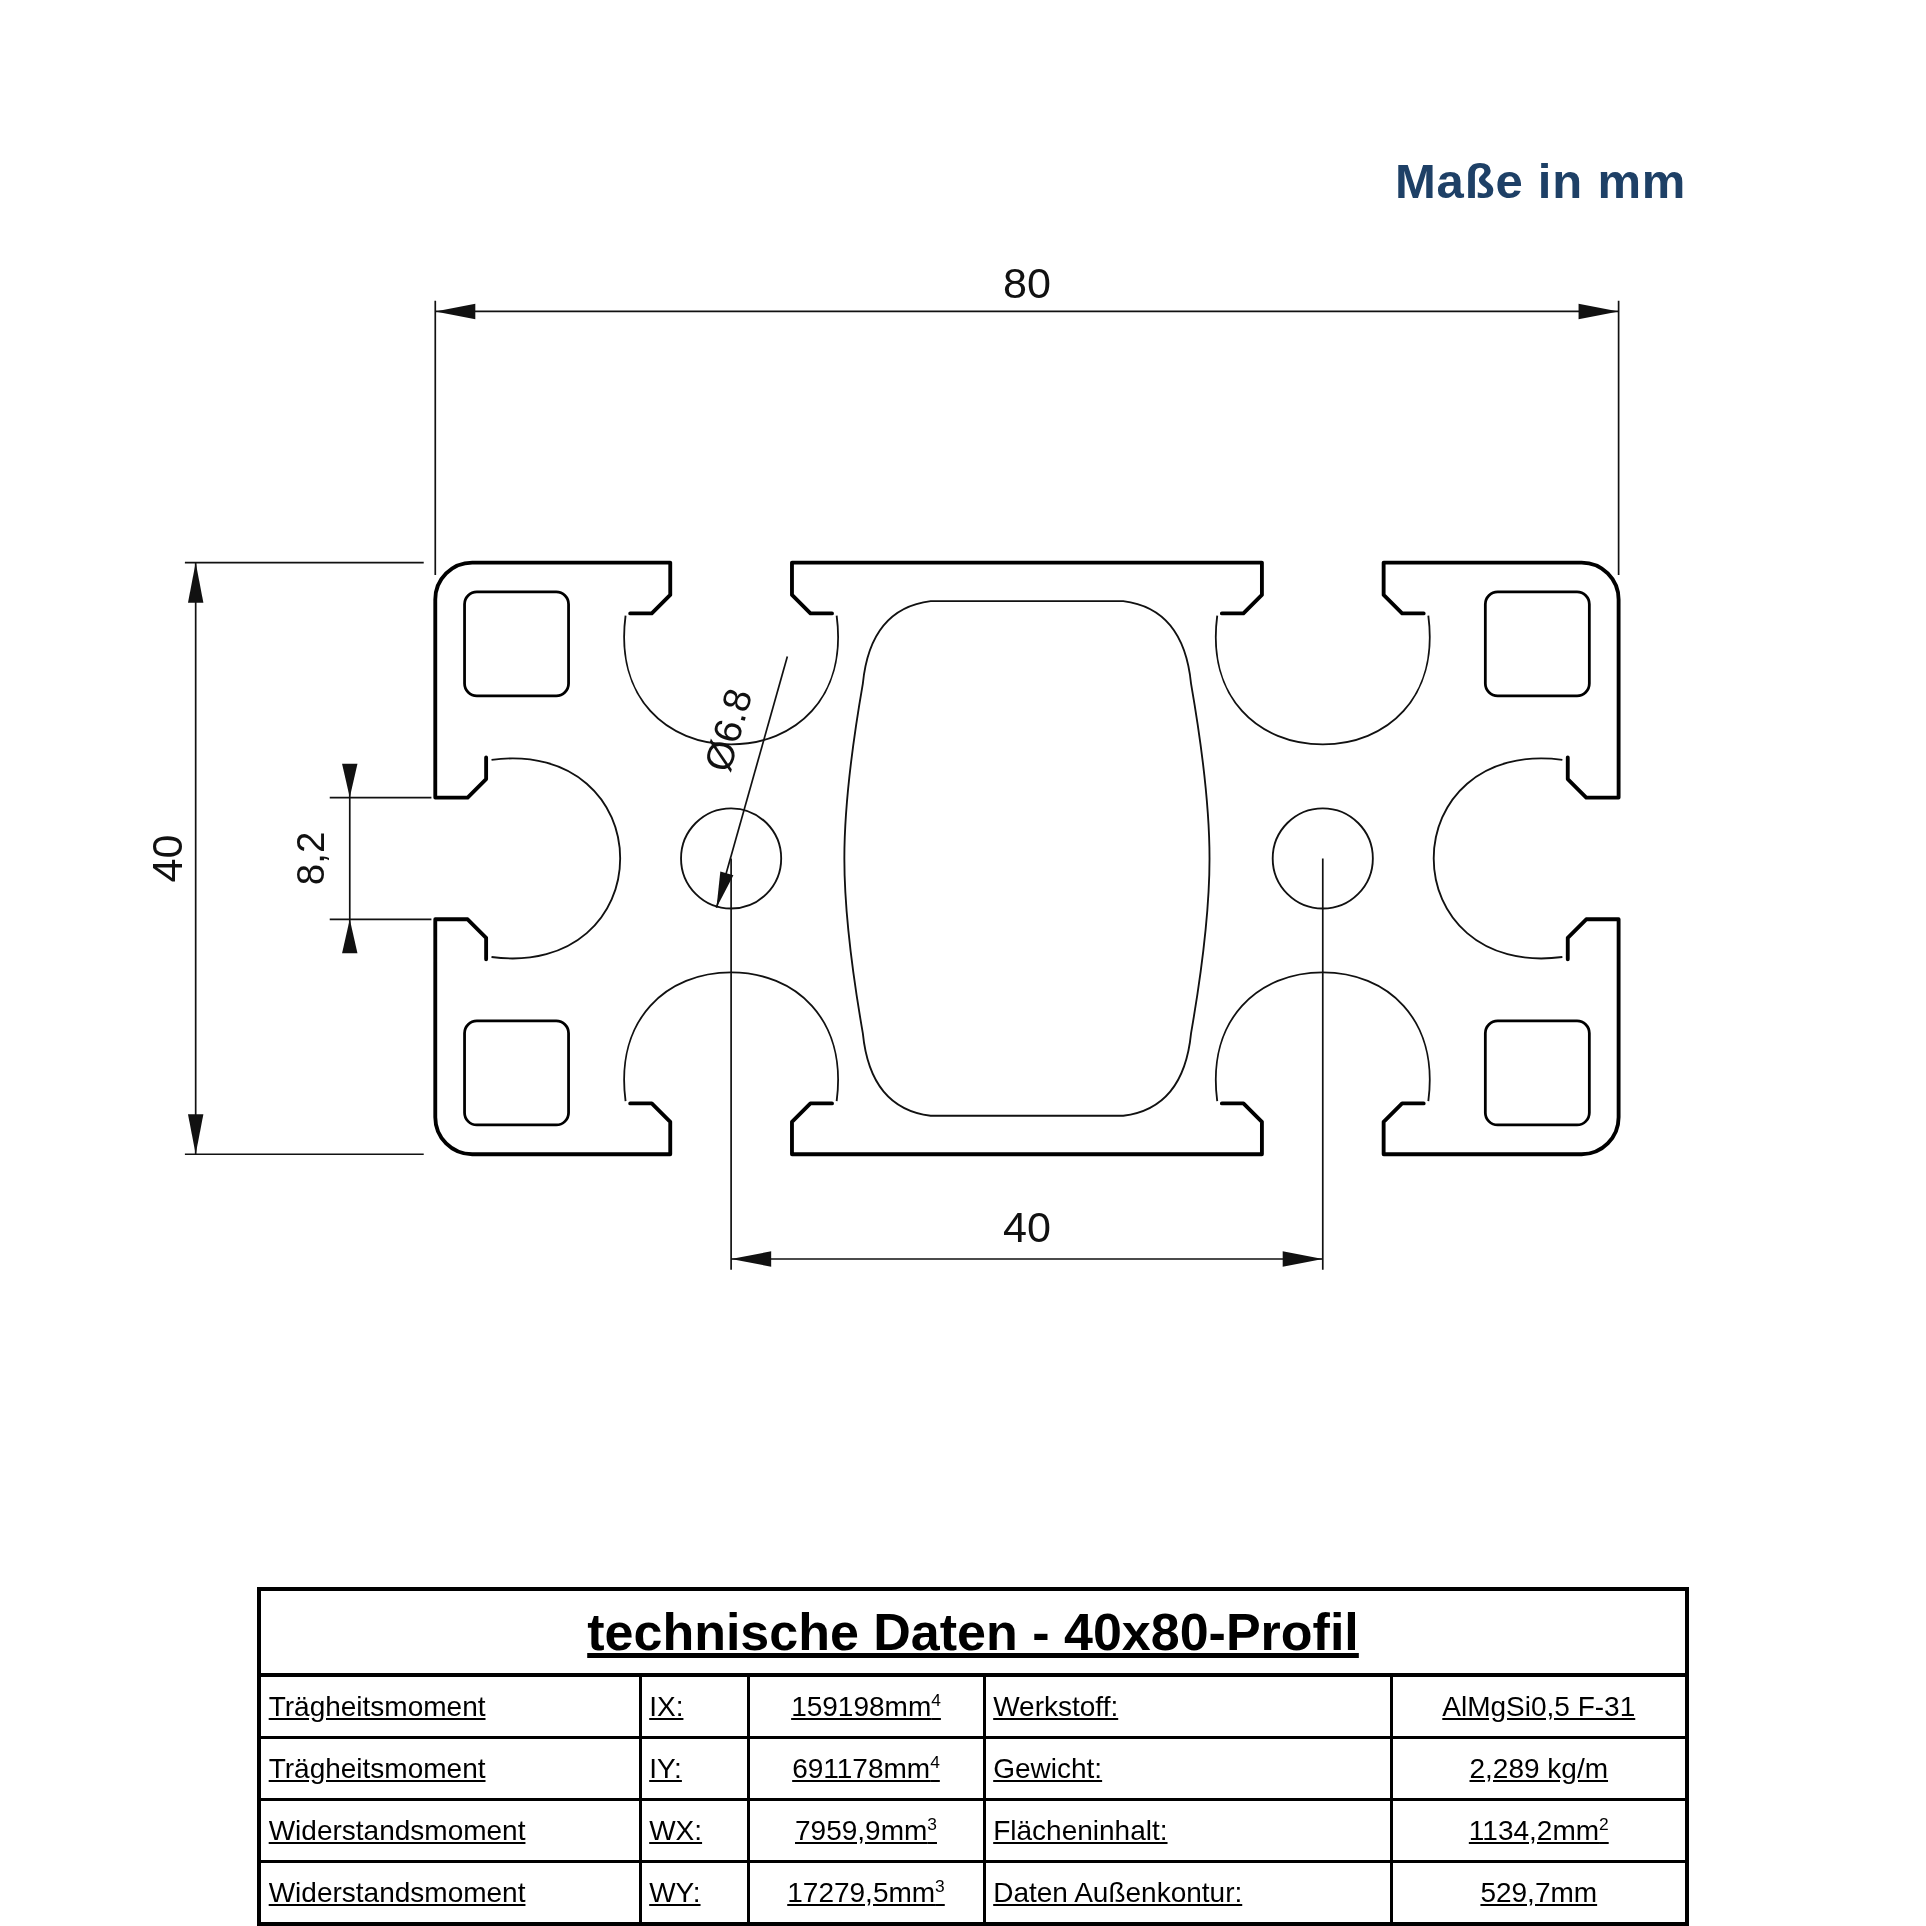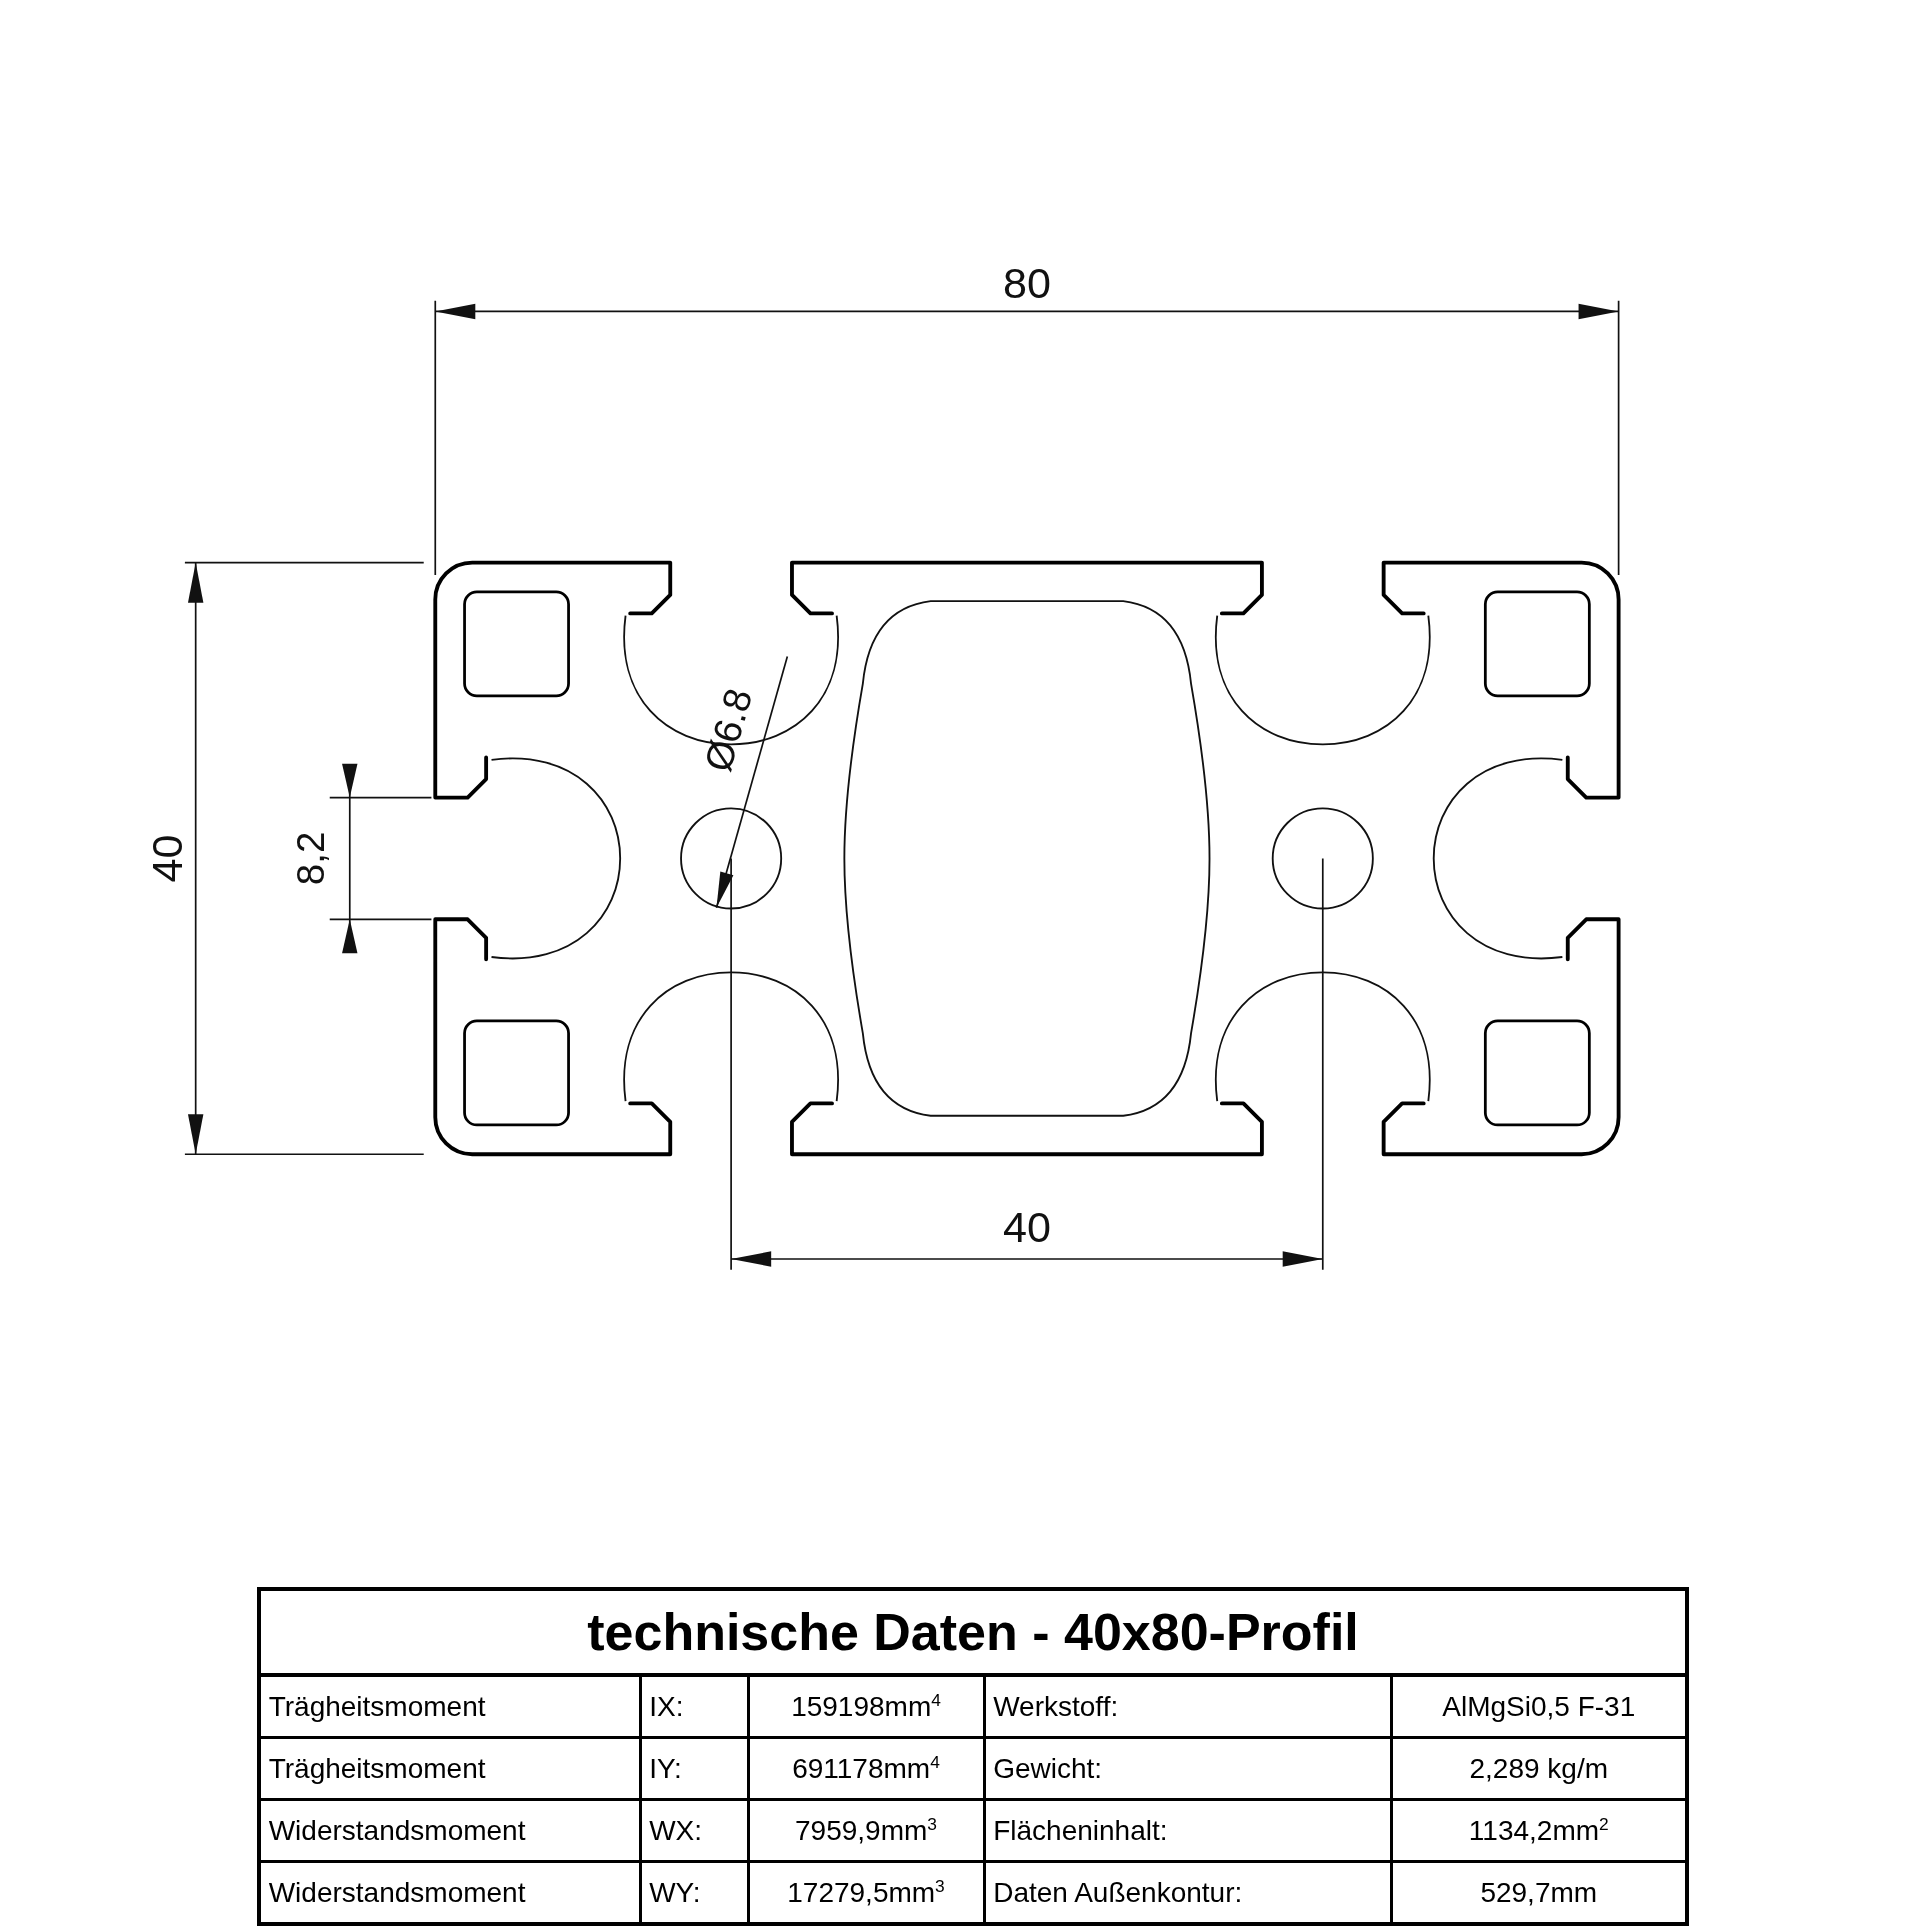--- a/index.html
+++ b/index.html
@@ -21,29 +21,30 @@
   .dim-text-sm{fill:#111;font-size:50px;font-family:"Liberation Sans",sans-serif;}
 
   
   .spec-table{position:absolute;left:257px;top:1587px;width:1427px;
               border-collapse:collapse;table-layout:fixed;background:#fff;}
   .spec-table td{border:3.1px solid #000;font-size:28px;color:#000;
                  padding:0 7.7px;height:59px;white-space:nowrap;overflow:visible;
                  font-family:"Liberation Sans",sans-serif;}
   .spec-table .title-cell{height:82px;text-align:center;font-size:52px;
                  font-weight:bold;border:4.6px solid #000;letter-spacing:0px;}
-  .spec-table{border:4.6px solid #000;}
+  .spec-table{border:4.6px solid #000;text-decoration:underline;}
   .cell-num{text-align:center;}
   .spec-table sup{font-size:62%;vertical-align:super;line-height:0;}
 </style>
 </head>
 <body>
 
 <div id="canvas">
 
+  <div class="units-note">Maße in mm</div>
 
   <svg class="drawing-svg" width="1926" height="1572" viewBox="0 0 2500 2040">
 
     <path class="ln-thick" d="
       M 565,778 A 48,48 0 0 1 613,730 L 870,730 L 870,772 L 846,796 L 818,796
       M 1080,796 L 1052,796 L 1028,772 L 1028,730 L 1638,730 L 1638,772 L 1614,796 L 1586,796
       M 1848,796 L 1820,796 L 1796,772 L 1796,730 L 2053,730 A 48,48 0 0 1 2101,778 L 2101,1035 L 2059,1035 L 2035,1011 L 2035,983
       M 2035,1245 L 2035,1217 L 2059,1193 L 2101,1193 L 2101,1450 A 48,48 0 0 1 2053,1498 L 1796,1498 L 1796,1456 L 1820,1432 L 1848,1432
       M 1586,1432 L 1614,1432 L 1638,1456 L 1638,1498 L 1028,1498 L 1028,1456 L 1052,1432 L 1080,1432
       M 818,1432 L 846,1432 L 870,1456 L 870,1498 L 613,1498 A 48,48 0 0 1 565,1450 L 565,1193 L 607,1193 L 631,1217 L 631,1245

